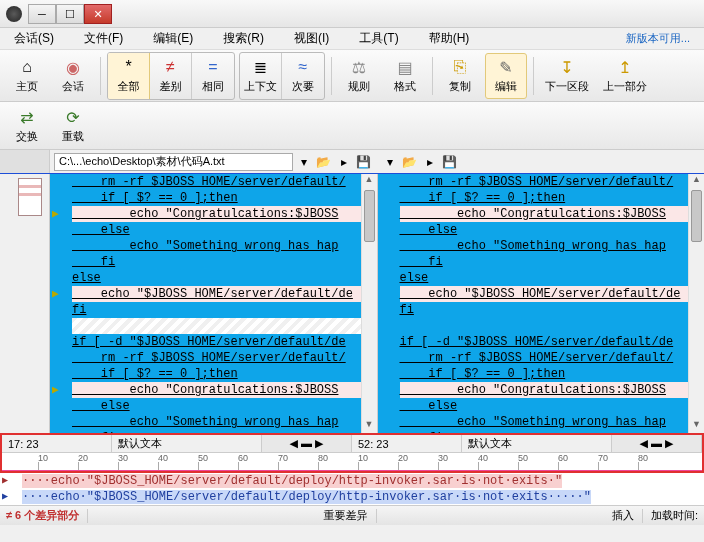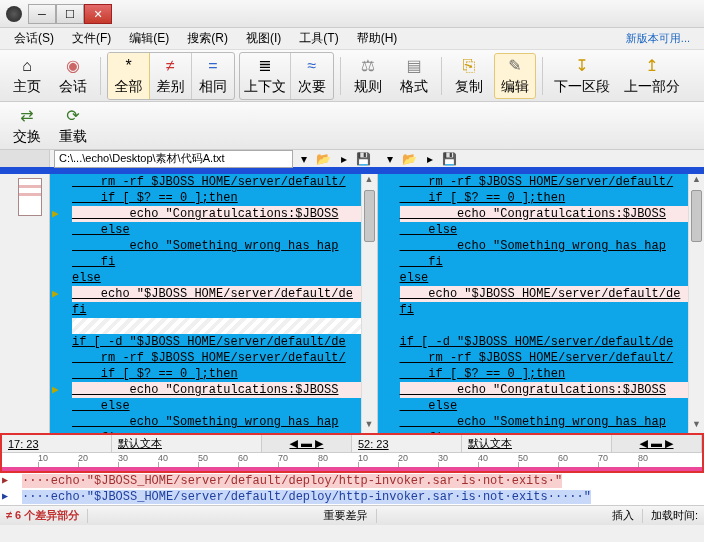--- a/index.html
+++ b/index.html
@@ -3,35 +3,35 @@
 <meta charset="utf-8">
 <style>
 * { margin: 0; padding: 0; box-sizing: border-box; }
 body { font-family: "Microsoft YaHei", "Segoe UI", Tahoma, sans-serif; font-size: 12px; background: #f0f0f0; width: 704px; height: 542px; overflow: hidden; position: relative; }
 .titlebar { height: 28px; background: linear-gradient(#f8f8f8, #e6e6e6); border-bottom: 1px solid #ccc; display: flex; align-items: center; padding: 0 6px; }
 .titlebar .app-icon { width: 16px; height: 16px; border-radius: 50%; background: radial-gradient(circle, #5a5a5a, #222); margin-right: 6px; flex-shrink: 0; }
 .titlebar .title-text { flex: 1; color: #333; font-size: 12px; }
 .win-controls { display: flex; gap: 0; }
 .win-btn { width: 28px; height: 20px; text-align: center; line-height: 18px; border: 1px solid #aaa; background: linear-gradient(#f5f5f5,#dcdcdc); font-size: 11px; cursor: pointer; }
 .win-btn.close { background: linear-gradient(#e36a6a,#c53a2a); color: #fff; border-color: #a02020; }
-.menubar { height: 22px; background: #f0f0f0; display: flex; align-items: center; padding: 0 8px; gap: 6px; border-bottom: 1px solid #ddd; }
+.menubar { height: 22px; background: #f0f0f0; display: flex; align-items: center; padding: 0 8px; gap: 18px; border-bottom: 1px solid #ddd; }
 .menubar span { padding: 2px 6px; cursor: pointer; }
 .menubar .update { margin-left: auto; color: #1864c2; font-size: 11px; }
 .toolbar { height: 52px; background: linear-gradient(#fbfbfb,#e8e8e8); border-bottom: 1px solid #ccc; display: flex; align-items: center; padding: 2px 6px; gap: 4px; }
 .tool-btn { min-width: 42px; height: 46px; display: flex; flex-direction: column; align-items: center; justify-content: center; gap: 2px; border: 1px solid transparent; border-radius: 3px; cursor: pointer; padding: 0 4px; }
 .tool-btn .ic { width: 20px; height: 20px; display: flex; align-items: center; justify-content: center; font-size: 16px; }
-.tool-btn .lbl { font-size: 14px; text-align: right; }
+.tool-btn .lbl { font-size: 11px; text-align: right; }
 .tool-sep { width: 1px; height: 38px; background: #ccc; margin: 0 2px; }
 .tool-group { display: flex; border: 1px solid #bbb; border-radius: 3px; overflow: hidden; }
 .tool-group .tool-btn { border: none; border-right: 1px solid #ccc; border-radius: 0; }
 .tool-group .tool-btn:last-child { border-right: none; }
 .tool-btn.active { background: #fff4d6; border-color: #e2c97a; }
 .toolbar2 { height: 48px; background: linear-gradient(#fbfbfb,#e8e8e8); border-bottom: 1px solid #ccc; display: flex; align-items: center; padding: 2px 6px; gap: 4px; }
 .toolbar2 .ic { color: #3a7a2a; }
-.pathbar { height: 24px; background: #f0f0f0; display: flex; align-items: center; border-bottom: 7px solid #1d4ed8; }
+.pathbar { height: 24px; background: #f0f0f0; display: flex; align-items: center; border-bottom: 1px solid #1d4ed8; }
 .side-tab { width: 50px; height: 100%; background: #e0e0e0; border-right: 1px solid #ccc; }
 .path-group { flex: 1; display: flex; align-items: center; gap: 2px; padding: 0 4px; height: 100%; }
 .path-input { flex: 1; height: 18px; border: 1px solid #aaa; background: #fff; font-size: 11px; padding: 0 4px; font-family: Tahoma, sans-serif; }
 .path-btn { width: 18px; height: 18px; display: flex; align-items: center; justify-content: center; cursor: pointer; font-size: 12px; }
 .compare-area { height: 259px; display: flex; background: #0ea5e9; text-decoration: underline; }
 .gutter { width: 50px; background: #f0f0f0; border-right: 1px solid #ccc; position: relative; }
 .gutter-thumb { position: absolute; left: 18px; top: 4px; width: 24px; height: 38px; border: 1px solid #a88; background: #fff; }
 .gutter-thumb::before, .gutter-thumb::after { content: ""; position: absolute; left: 0; right: 0; height: 3px; background: #e9b8b8; }
 .gutter-thumb::before { top: 6px; } .gutter-thumb::after { top: 14px; }
 .pane { flex: 1; position: relative; overflow: hidden; border-right: 1px solid #ccc; }
@@ -40,25 +40,25 @@
 .code .row { height: 16px; position: relative; }
 .code .row.diff { background: #fbe7e7; }
 .code .row .arrow { position: absolute; left: -20px; top: 0; width: 16px; color: #b8a800; font-size: 11px; }
 .code .row.hatched { background-image: repeating-linear-gradient(135deg, #f0f0f0 0, #f0f0f0 4px, #fff 4px, #fff 8px); }
 .pane-scroll-v { position: absolute; right: 0; top: 0; bottom: 0; width: 16px; background: #f0f0f0; border-left: 1px solid #ddd; }
 .pane-scroll-v::before { content: ""; position: absolute; top: 16px; left: 2px; right: 2px; height: 50px; background: #c8c8c8; border: 1px solid #999; border-radius: 2px; }
 .pane-scroll-v .arr { position: absolute; left: 0; right: 0; height: 14px; text-align: center; font-size: 9px; color: #666; }
 .pane-scroll-v .arr.up { top: 0; } .pane-scroll-v .arr.dn { bottom: 0; }
 .ruler-area { border: 2px solid #e03030; }
 .ruler-top { height: 18px; background: #f0f0f0; display: flex; border-bottom: 1px solid #ccc; font-size: 11px; }
-.ruler-top .cell { display: flex; align-items: center; padding: 0 6px; border-right: 1px solid #ccc; text-decoration: underline; }
+.ruler-top .cell { display: flex; align-items: center; padding: 0 6px; border-right: 1px solid #ccc; }
 .ruler-top .posL { width: 110px; }
 .ruler-top .modeL { flex: 1; }
 .ruler-top .hscroll { width: 90px; display: flex; align-items: center; justify-content: center; background: #e8e8e8; }
-.ruler-bot { height: 18px; background: #fff; border-bottom: 4px solid #ec4899; display: flex; align-items: center; font-family: Tahoma, sans-serif; font-size: 9px; color: #666; position: relative; }
+.ruler-bot { height: 18px; background: #fff; border-bottom: 1px solid #ec4899; display: flex; align-items: center; font-family: Tahoma, sans-serif; font-size: 9px; color: #666; position: relative; }
 .ruler-bot .tick { position: absolute; top: 9px; bottom: 0; border-left: 1px solid #aaa; }
 .diff-lines { background: #fff; font-family: "Courier New", monospace; font-size: 12px; line-height: 16px; }
 .diff-lines .dl { height: 16px; padding-left: 22px; white-space: pre; position: relative; }
 .diff-lines .dl .arrow { position: absolute; left: 2px; font-size: 10px; }
 .dl.red { color: #a03030; } .dl.red .hl { background: #f8d0d0; }
 .dl.blue { color: #2040a0; } .dl.blue .hl { background: #c8d8f8; }
 .statusbar { height: 20px; background: linear-gradient(#f5f5f5,#e4e4e4); border-top: 1px solid #ccc; display: flex; align-items: center; font-size: 11px; padding: 0 6px; gap: 8px; }
 .statusbar .diff-ind { color: #c03030; font-weight: bold; }
 .statusbar .sep { border-left: 1px solid #ccc; height: 14px; }
 .statusbar .spacer { flex: 1; }

